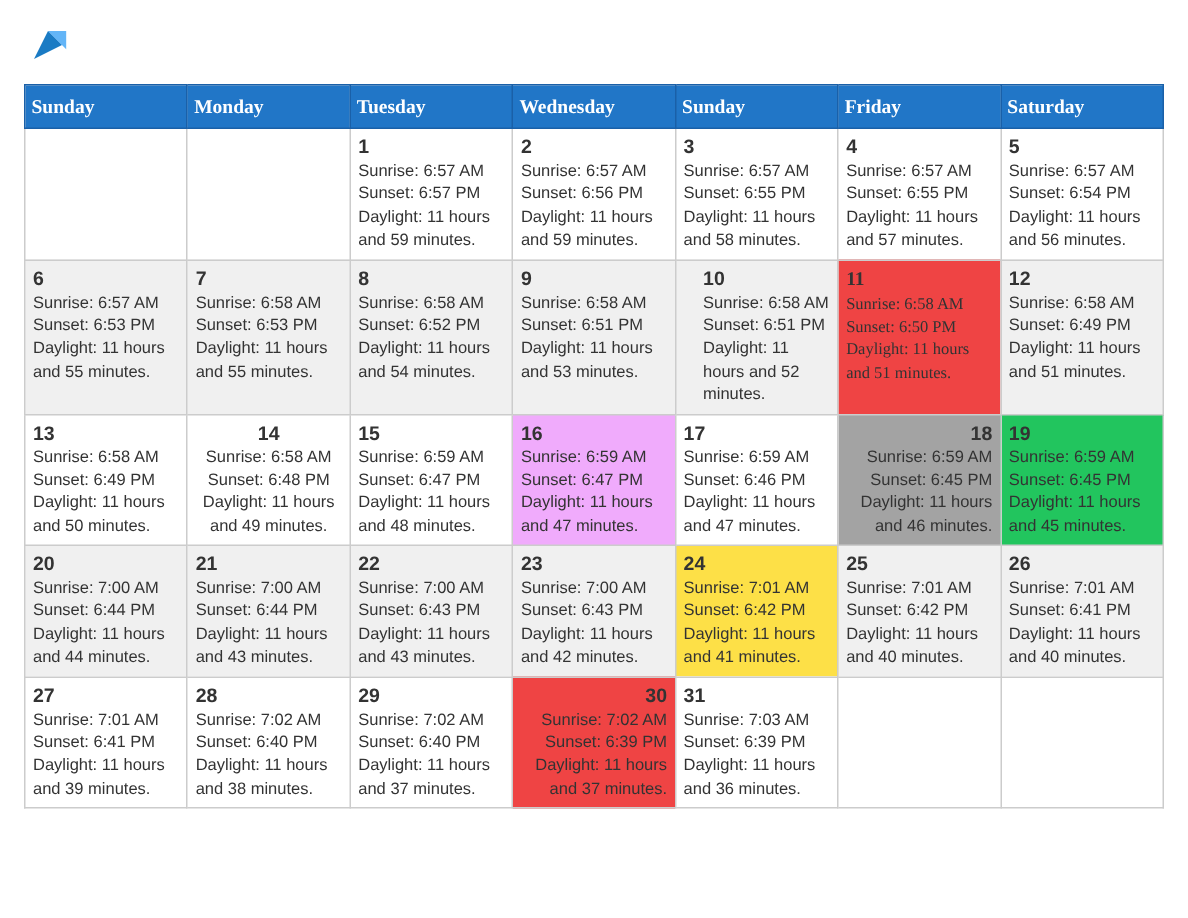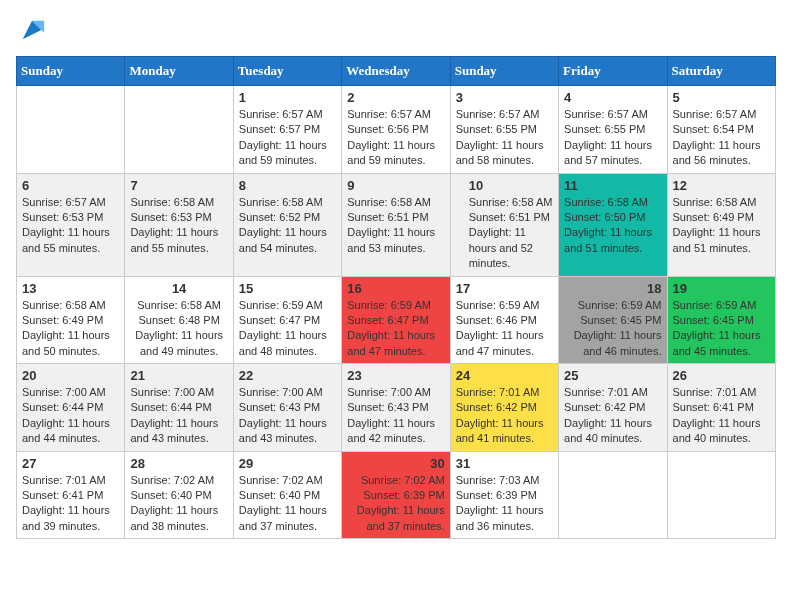--- a/index.html
+++ b/index.html
@@ -161,21 +161,21 @@
           <div class="day-info">Sunrise: 6:58 AM<br>Sunset: 6:52 PM<br>Daylight: 11 hours and 54 minutes.</div>
         </td>
         <td style="background: rgb(240, 240, 240);">
           <span class="day-num">9</span>
           <div class="day-info">Sunrise: 6:58 AM<br>Sunset: 6:51 PM<br>Daylight: 11 hours and 53 minutes.</div>
         </td>
         <td style="background: rgb(240, 240, 240); padding-left: 18px;">
           <span class="day-num">10</span>
           <div class="day-info">Sunrise: 6:58 AM<br>Sunset: 6:51 PM<br>Daylight: 11 hours and 52 minutes.</div>
         </td>
-        <td style="background: #14b8a6;">
+        <td style="background: #ef4444; font-family: Liberation Serif, serif;">
           <span class="day-num">11</span>
           <div class="day-info">Sunrise: 6:58 AM<br>Sunset: 6:50 PM<br>Daylight: 11 hours and 51 minutes.</div>
         </td>
         <td style="background: rgb(240, 240, 240);">
           <span class="day-num">12</span>
           <div class="day-info">Sunrise: 6:58 AM<br>Sunset: 6:49 PM<br>Daylight: 11 hours and 51 minutes.</div>
         </td>
       </tr>
       <tr>
         <td style="background: rgb(255, 255, 255);">
@@ -183,21 +183,21 @@
           <div class="day-info">Sunrise: 6:58 AM<br>Sunset: 6:49 PM<br>Daylight: 11 hours and 50 minutes.</div>
         </td>
         <td style="background: rgb(255, 255, 255); text-align: center;">
           <span class="day-num">14</span>
           <div class="day-info">Sunrise: 6:58 AM<br>Sunset: 6:48 PM<br>Daylight: 11 hours and 49 minutes.</div>
         </td>
         <td style="background: rgb(255, 255, 255);">
           <span class="day-num">15</span>
           <div class="day-info">Sunrise: 6:59 AM<br>Sunset: 6:47 PM<br>Daylight: 11 hours and 48 minutes.</div>
         </td>
-        <td style="background: #ef4444;">
+        <td style="background: #f0abfc;">
           <span class="day-num">16</span>
           <div class="day-info">Sunrise: 6:59 AM<br>Sunset: 6:47 PM<br>Daylight: 11 hours and 47 minutes.</div>
         </td>
         <td style="background: rgb(255, 255, 255);">
           <span class="day-num">17</span>
           <div class="day-info">Sunrise: 6:59 AM<br>Sunset: 6:46 PM<br>Daylight: 11 hours and 47 minutes.</div>
         </td>
         <td style="background: #a3a3a3; text-align: right;">
           <span class="day-num">18</span>
           <div class="day-info">Sunrise: 6:59 AM<br>Sunset: 6:45 PM<br>Daylight: 11 hours and 46 minutes.</div>

